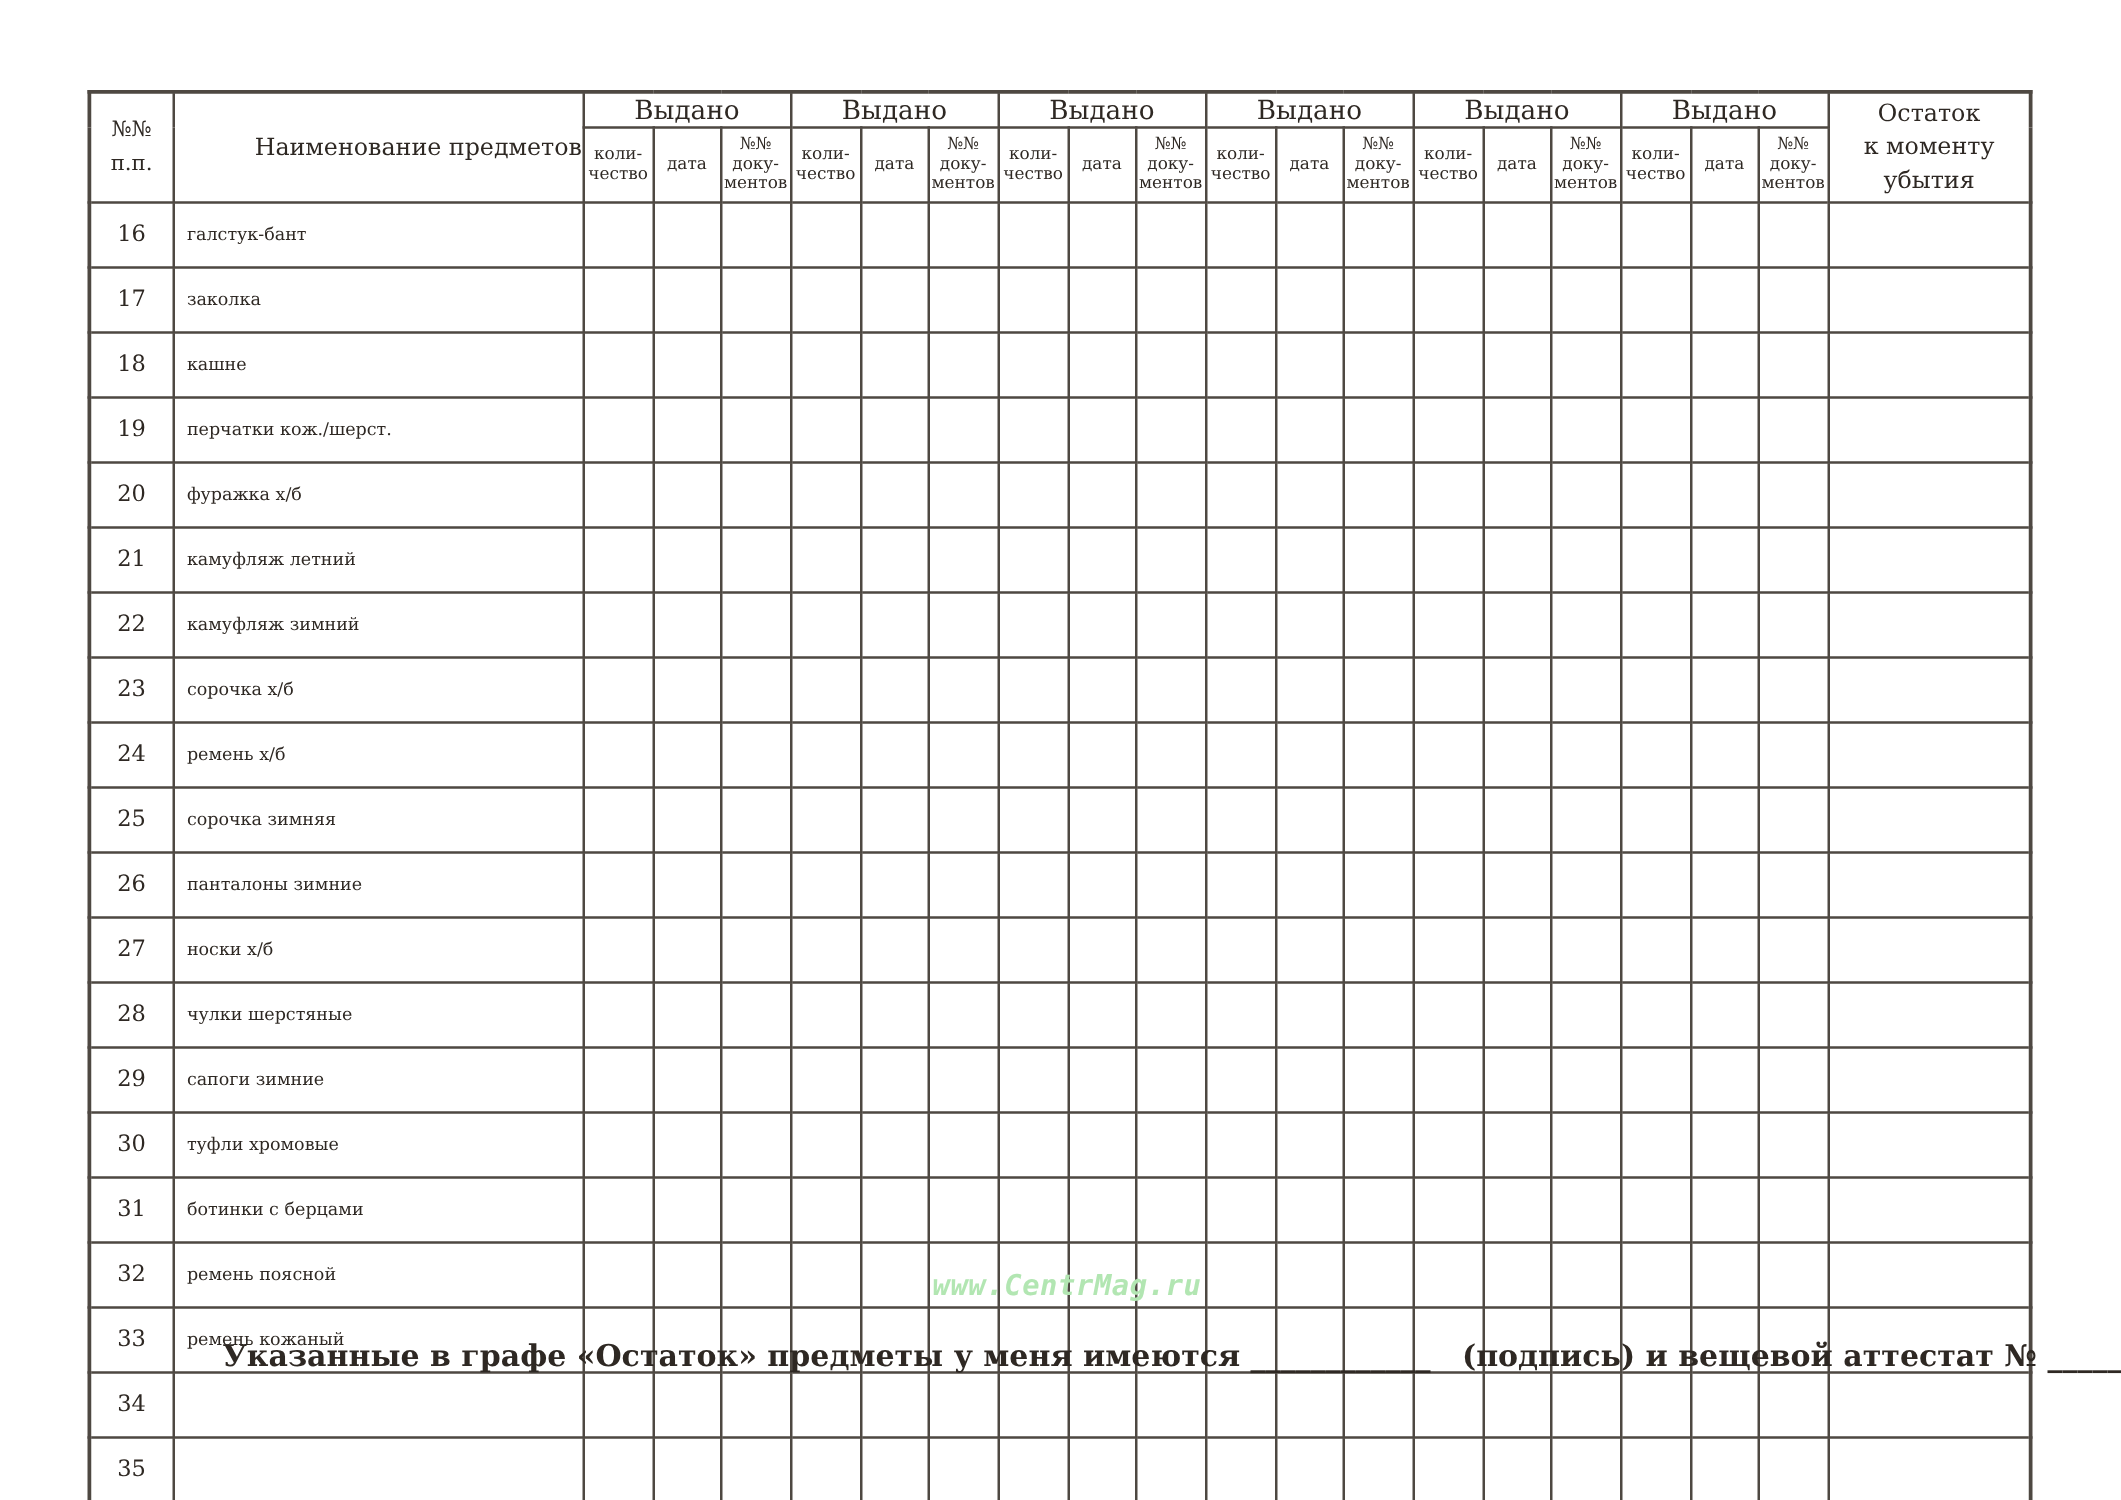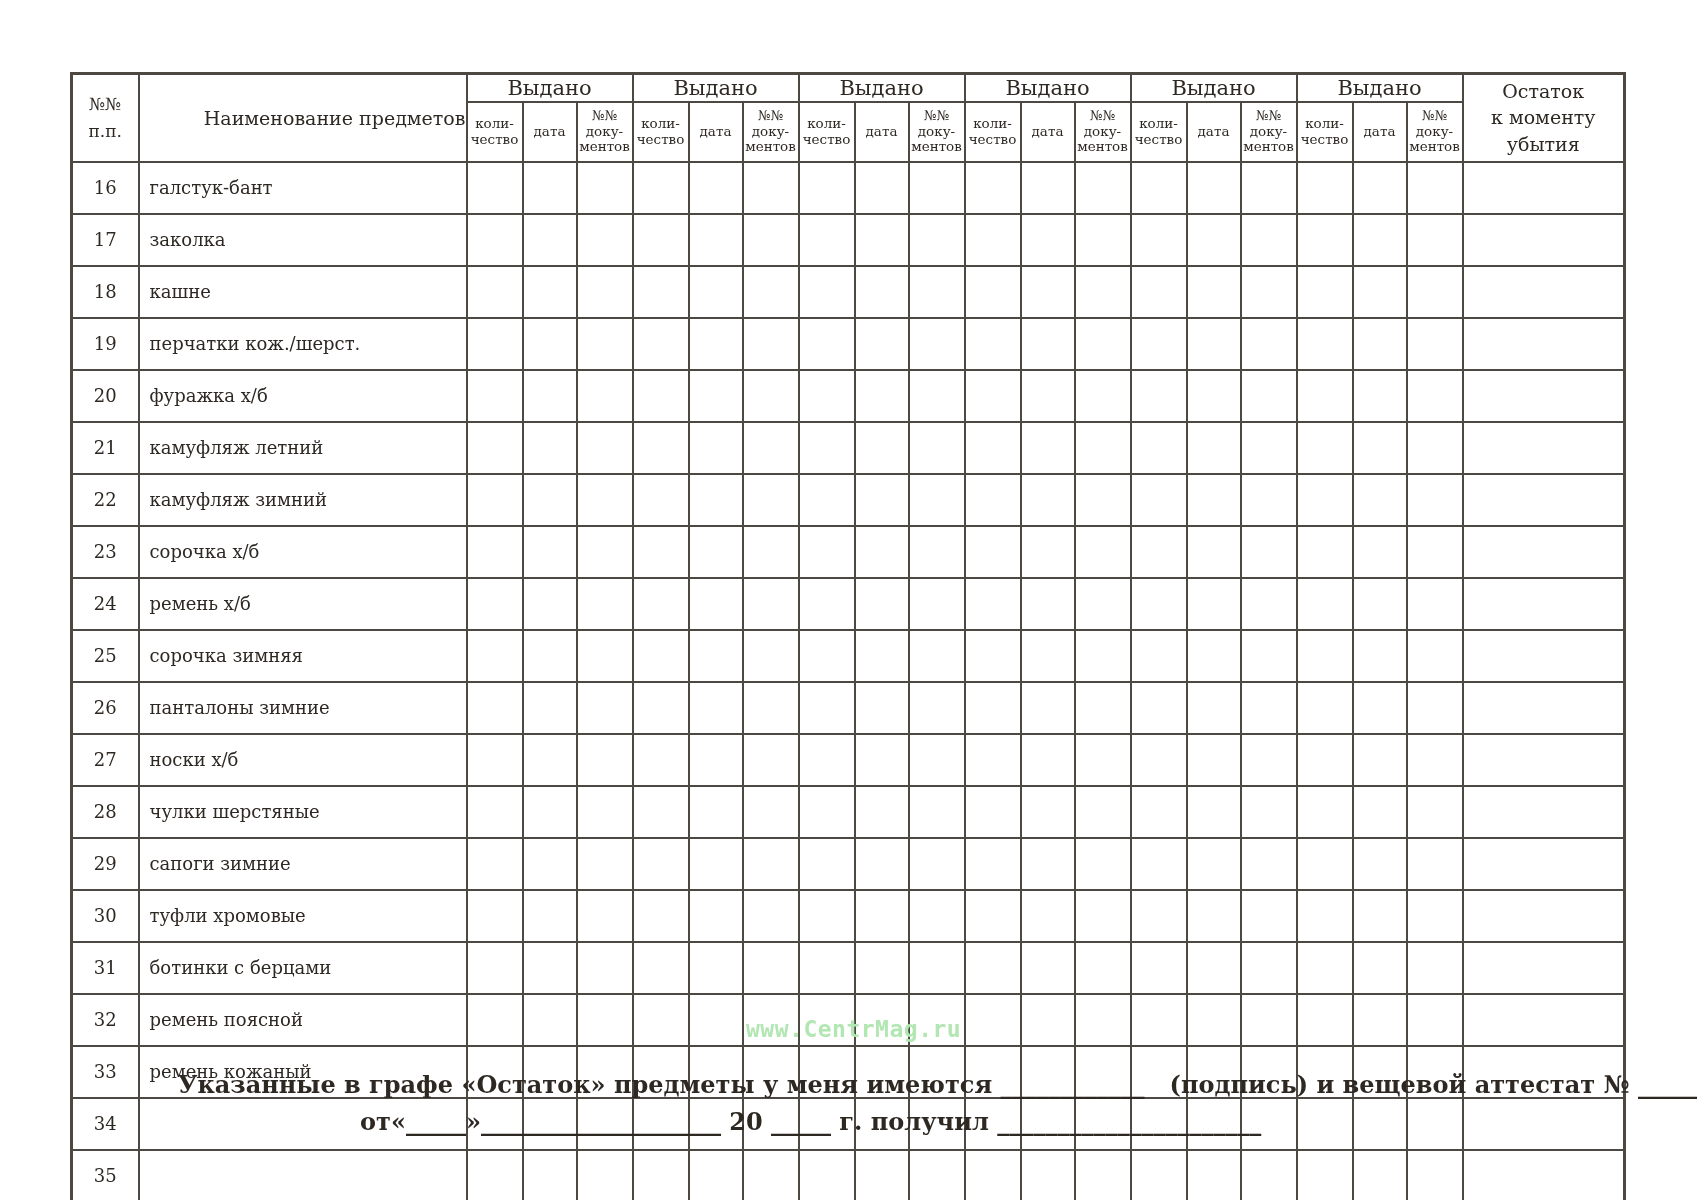--- a/index.html
+++ b/index.html
@@ -27,26 +27,27 @@
   }
   .form-table thead tr.grp-row{height:28px;}
   .form-table thead tr.sub-row{height:60px;}
   .form-table tbody tr{height:52px;}
   th.numhdr{font-size:17px;line-height:1.55;text-align:center;white-space:pre-line;}
   th.namehdr{font-size:19px;text-align:right;}
   th.grp{font-size:21px;text-align:center;}
   th.sub{font-size:13.5px;line-height:1.15;text-align:center;white-space:pre-line;margin-top:28px;}
   th.remhdr{font-size:19px;line-height:1.4;text-align:center;white-space:pre-line;}
   td.num{font-size:18px;text-align:center;}
-  td.name{font-size:18px;text-align:left;padding-left:10px;}
+  td.name{font-size:14px;text-align:left;padding-left:10px;}
   .watermark{
     position:absolute;left:746px;top:1016px;
     font-family:"DejaVu Sans Mono", monospace;
     font-weight:bold;font-size:23px;letter-spacing:0.5px;
     pointer-events:none;
+    font-style:italic;
   }
   .footer-line{
     position:absolute;
     font-weight:bold;
     font-size:24px;line-height:1.25;
     white-space:pre;
     color:#2e2823;
   }
   .footer-line.l1{left:178px;top:1070px;}
   .footer-line.l2{left:360px;top:1107px;}
@@ -641,15 +642,14 @@
           <td></td>
           <td></td>
         </tr>
       </tbody>
   </table>
 
   <div class="watermark" style="color: rgb(178, 230, 178);">www.CentrMag.ru</div>
 
   <div class="footer-line l1">Указанные в графе «Остаток» предметы у меня имеются ____________   (подпись) и вещевой аттестат № ___________</div>
 
-  <div class="footer-line l2">от«_____»____________________ 20 _____ г. получил ______________________</div>
 
 </div>
 
 </body></html>

